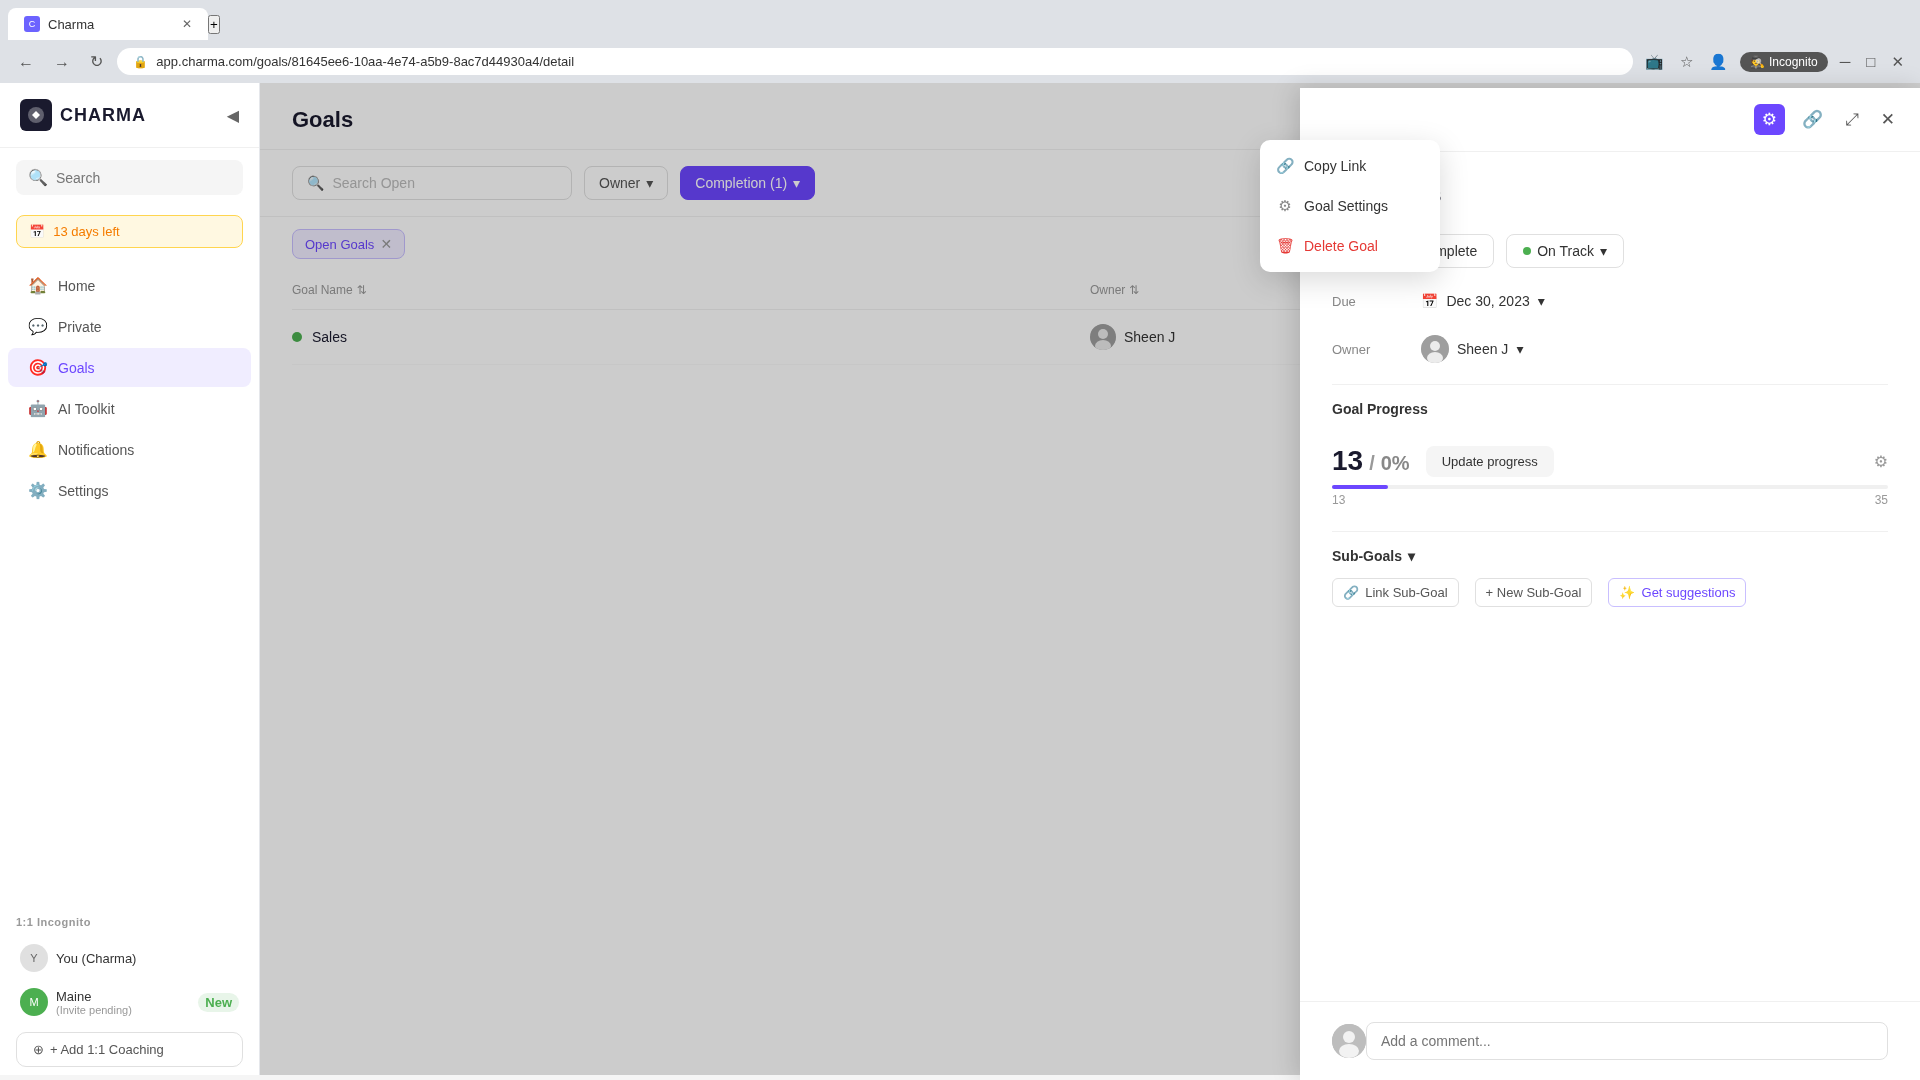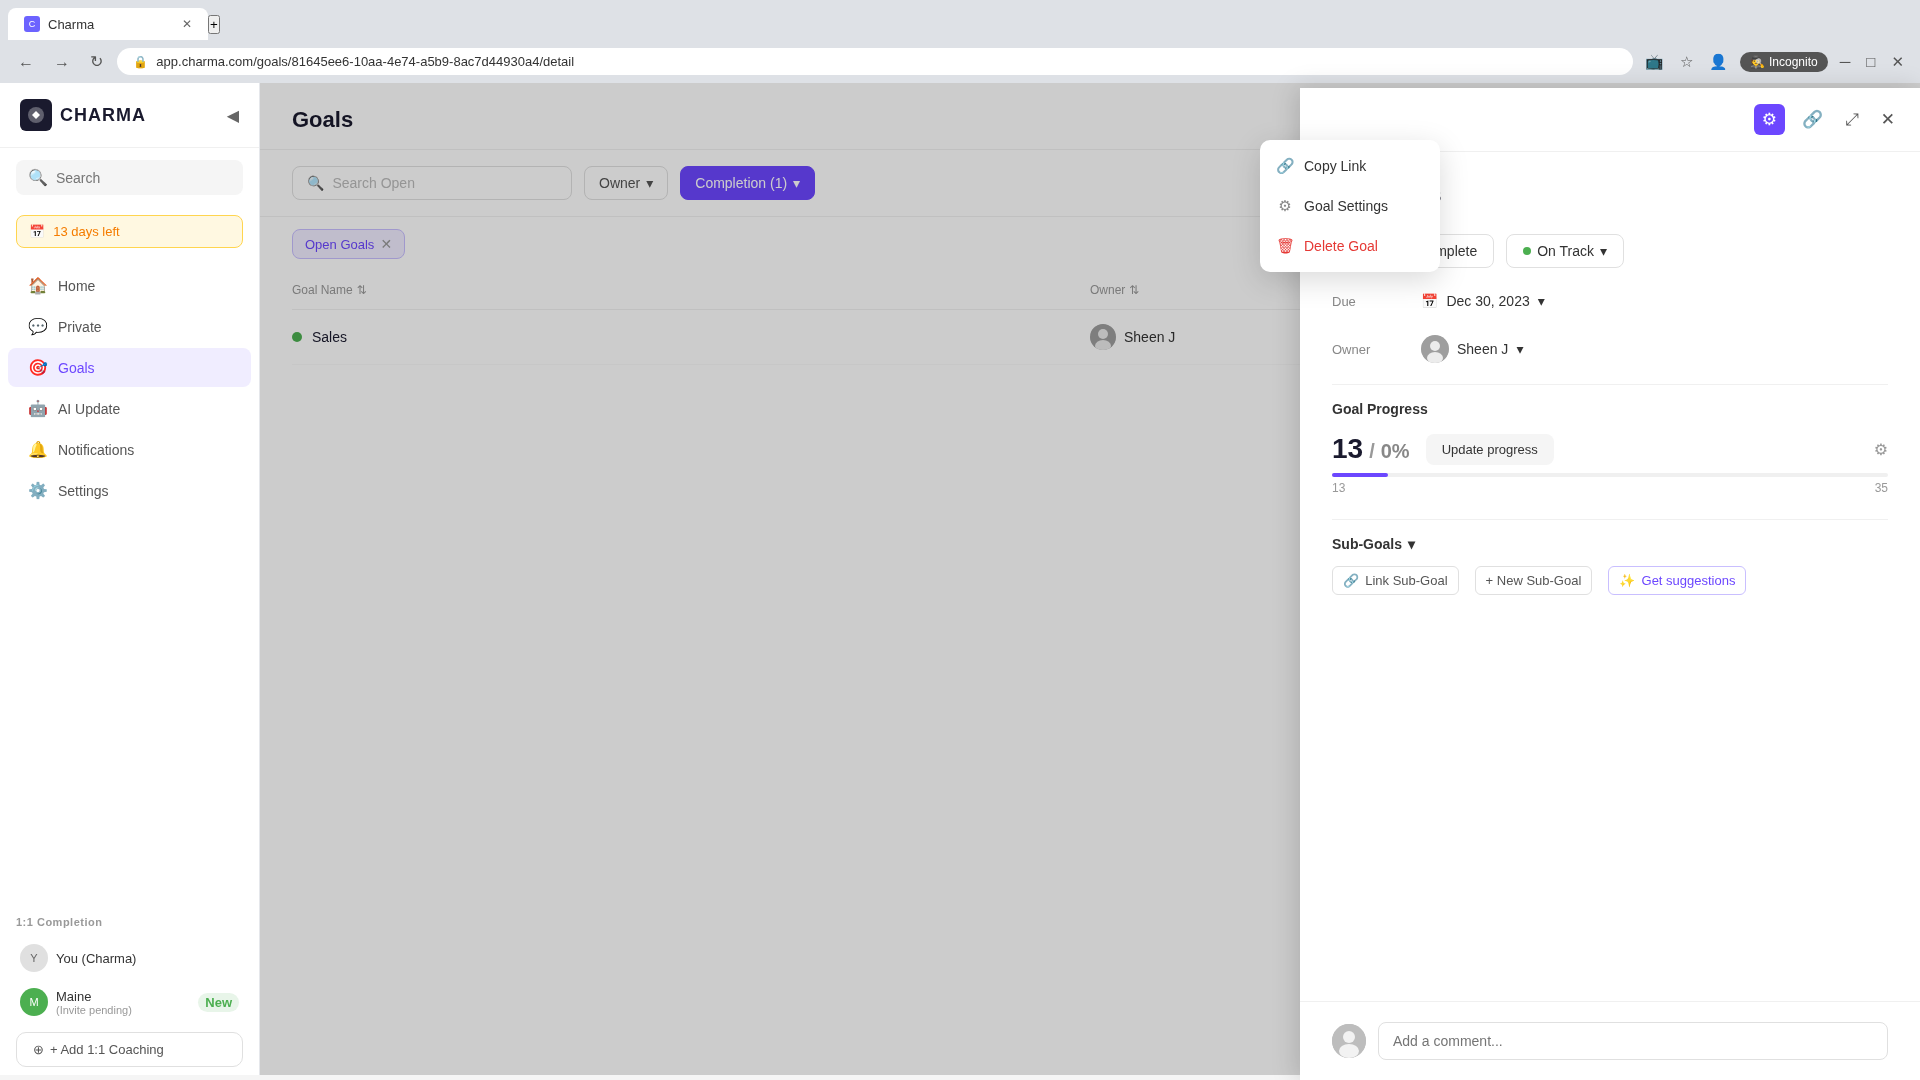--- a/index.html
+++ b/index.html
@@ -83,40 +83,40 @@
     .goal-heading { font-size: 22px; font-weight: 600; color: #1a1a2e; }
     .goal-actions { display: flex; align-items: center; gap: 12px; margin-bottom: 20px; }
     .mark-complete-btn { display: flex; align-items: center; gap: 6px; background: white; border: 1.5px solid #e0e0e0; border-radius: 8px; padding: 8px 16px; font-size: 14px; color: #333; cursor: pointer; font-weight: 500; }
     .on-track-btn { display: flex; align-items: center; gap: 6px; background: white; border: 1.5px solid #e0e0e0; border-radius: 8px; padding: 8px 16px; font-size: 14px; color: #333; cursor: pointer; font-weight: 500; }
     .on-track-dot { width: 8px; height: 8px; border-radius: 50%; background: #4caf50; }
     .goal-description { font-size: 14px; color: #555; margin-bottom: 24px; line-height: 1.6; }
     .meta-row { display: flex; align-items: center; margin-bottom: 16px; }
     .meta-label { width: 80px; font-size: 13px; color: #888; font-weight: 500; }
     .meta-value { display: flex; align-items: center; gap: 8px; font-size: 14px; color: #333; cursor: pointer; border: 1px solid transparent; border-radius: 6px; padding: 4px 8px; }
     .section-divider { border: none; border-top: 1px solid #f0f0f0; margin: 16px 0; }
-    .section-title { font-size: 14px; font-weight: 600; color: #333; margin-bottom: 16px; }
+    .section-title { font-size: 14px; font-weight: 600; color: #333; margin-bottom: 28px; }
     .progress-section { margin-bottom: 24px; }
     .progress-row { display: flex; align-items: center; gap: 16px; margin-bottom: 8px; }
     .progress-numbers { font-size: 28px; font-weight: 600; color: #1a1a2e; display: flex; align-items: baseline; gap: 6px; }
     .progress-sep { font-size: 20px; color: #999; }
     .progress-pct { font-size: 20px; color: #888; }
     .update-btn { background: #f5f5f5; border: none; border-radius: 8px; padding: 8px 16px; font-size: 13px; color: #333; cursor: pointer; font-weight: 500; }
     .progress-gear { color: #999; cursor: pointer; font-size: 16px; margin-left: auto; }
     .progress-bar-container { position: relative; margin-bottom: 4px; }
     .progress-bar-bg { height: 4px; background: #f0f0f0; border-radius: 2px; }
     .progress-bar-fill { height: 4px; background: #6c47ff; border-radius: 2px; width: 10%; }
     .progress-labels { display: flex; justify-content: space-between; font-size: 12px; color: #999; }
     .sub-goals-section { margin-bottom: 20px; }
     .sub-goals-header { display: flex; align-items: center; gap: 6px; font-size: 14px; font-weight: 600; color: #333; cursor: pointer; margin-bottom: 14px; }
     .sub-goals-actions { display: flex; gap: 16px; align-items: center; }
     .sub-action-btn { display: flex; align-items: center; gap: 6px; font-size: 13px; color: #555; cursor: pointer; padding: 6px 10px; border-radius: 6px; border: 1px solid #e0e0e0; background: white; }
     .sub-action-btn.suggest { color: #6c47ff; border-color: #c9bfff; }
     .action-items { margin-bottom: 20px; }
     .action-items-row { display: flex; align-items: center; gap: 8px; font-size: 14px; color: #333; cursor: pointer; padding: 12px 0; border-top: 1px solid #f0f0f0; font-weight: 500; }
-    .comment-section { padding: 20px 32px; border-top: 1px solid #f0f0f0; display: flex; gap: 12px; align-items: center; }
+    .comment-section { padding: 20px 32px; border-top: 1px solid #f0f0f0; display: flex; align-items: center; }
     .comment-avatar { width: 34px; height: 34px; border-radius: 50%; background: #bdbdbd; flex-shrink: 0; }
     .comment-input { flex: 1; border: 1px solid #e0e0e0; border-radius: 8px; padding: 10px 14px; font-size: 14px; color: #999; background: white; outline: none; }
 
     
     .context-menu { position: fixed; top: 140px; right: 480px; background: white; border-radius: 10px; box-shadow: 0 8px 30px rgba(0,0,0,0.15); padding: 6px 0; z-index: 100; min-width: 180px; }
     .context-item { display: flex; align-items: center; gap: 10px; padding: 11px 16px; font-size: 14px; color: #333; cursor: pointer; }
     .context-item.danger { color: #e53935; }
     .context-icon { font-size: 15px; color: #888; width: 18px; text-align: center; }
     .context-item.danger .context-icon { color: #e53935; }
   </style>
@@ -191,35 +191,35 @@
       <div class="nav-item">
         <span class="nav-icon">💬</span>
         <span>Private</span>
       </div>
       <div class="nav-item active">
         <span class="nav-icon">🎯</span>
         <span>Goals</span>
       </div>
       <div class="nav-item">
         <span class="nav-icon">🤖</span>
-        <span>AI Update</span>
+        <span>AI Toolkit</span>
       </div>
       <div class="nav-item">
         <span class="nav-icon">🔔</span>
         <span>Notifications</span>
       </div>
       <div class="nav-item">
         <span class="nav-icon">⚙️</span>
         <span>Settings</span>
       </div>
     </div>
 
 
     <div class="workspaces-section">
-      <div class="workspaces-label">1:1 Completion</div>
+      <div class="workspaces-label">1:1 Incognito</div>
       <div class="workspace-item">
         <div class="workspace-avatar">Y</div>
         <div>
           <div class="workspace-name">You (Charma)</div>
         </div>
       </div>
       <div class="workspace-item">
         <div class="workspace-avatar green">M</div>
         <div>
           <div class="workspace-name">Maine</div>

